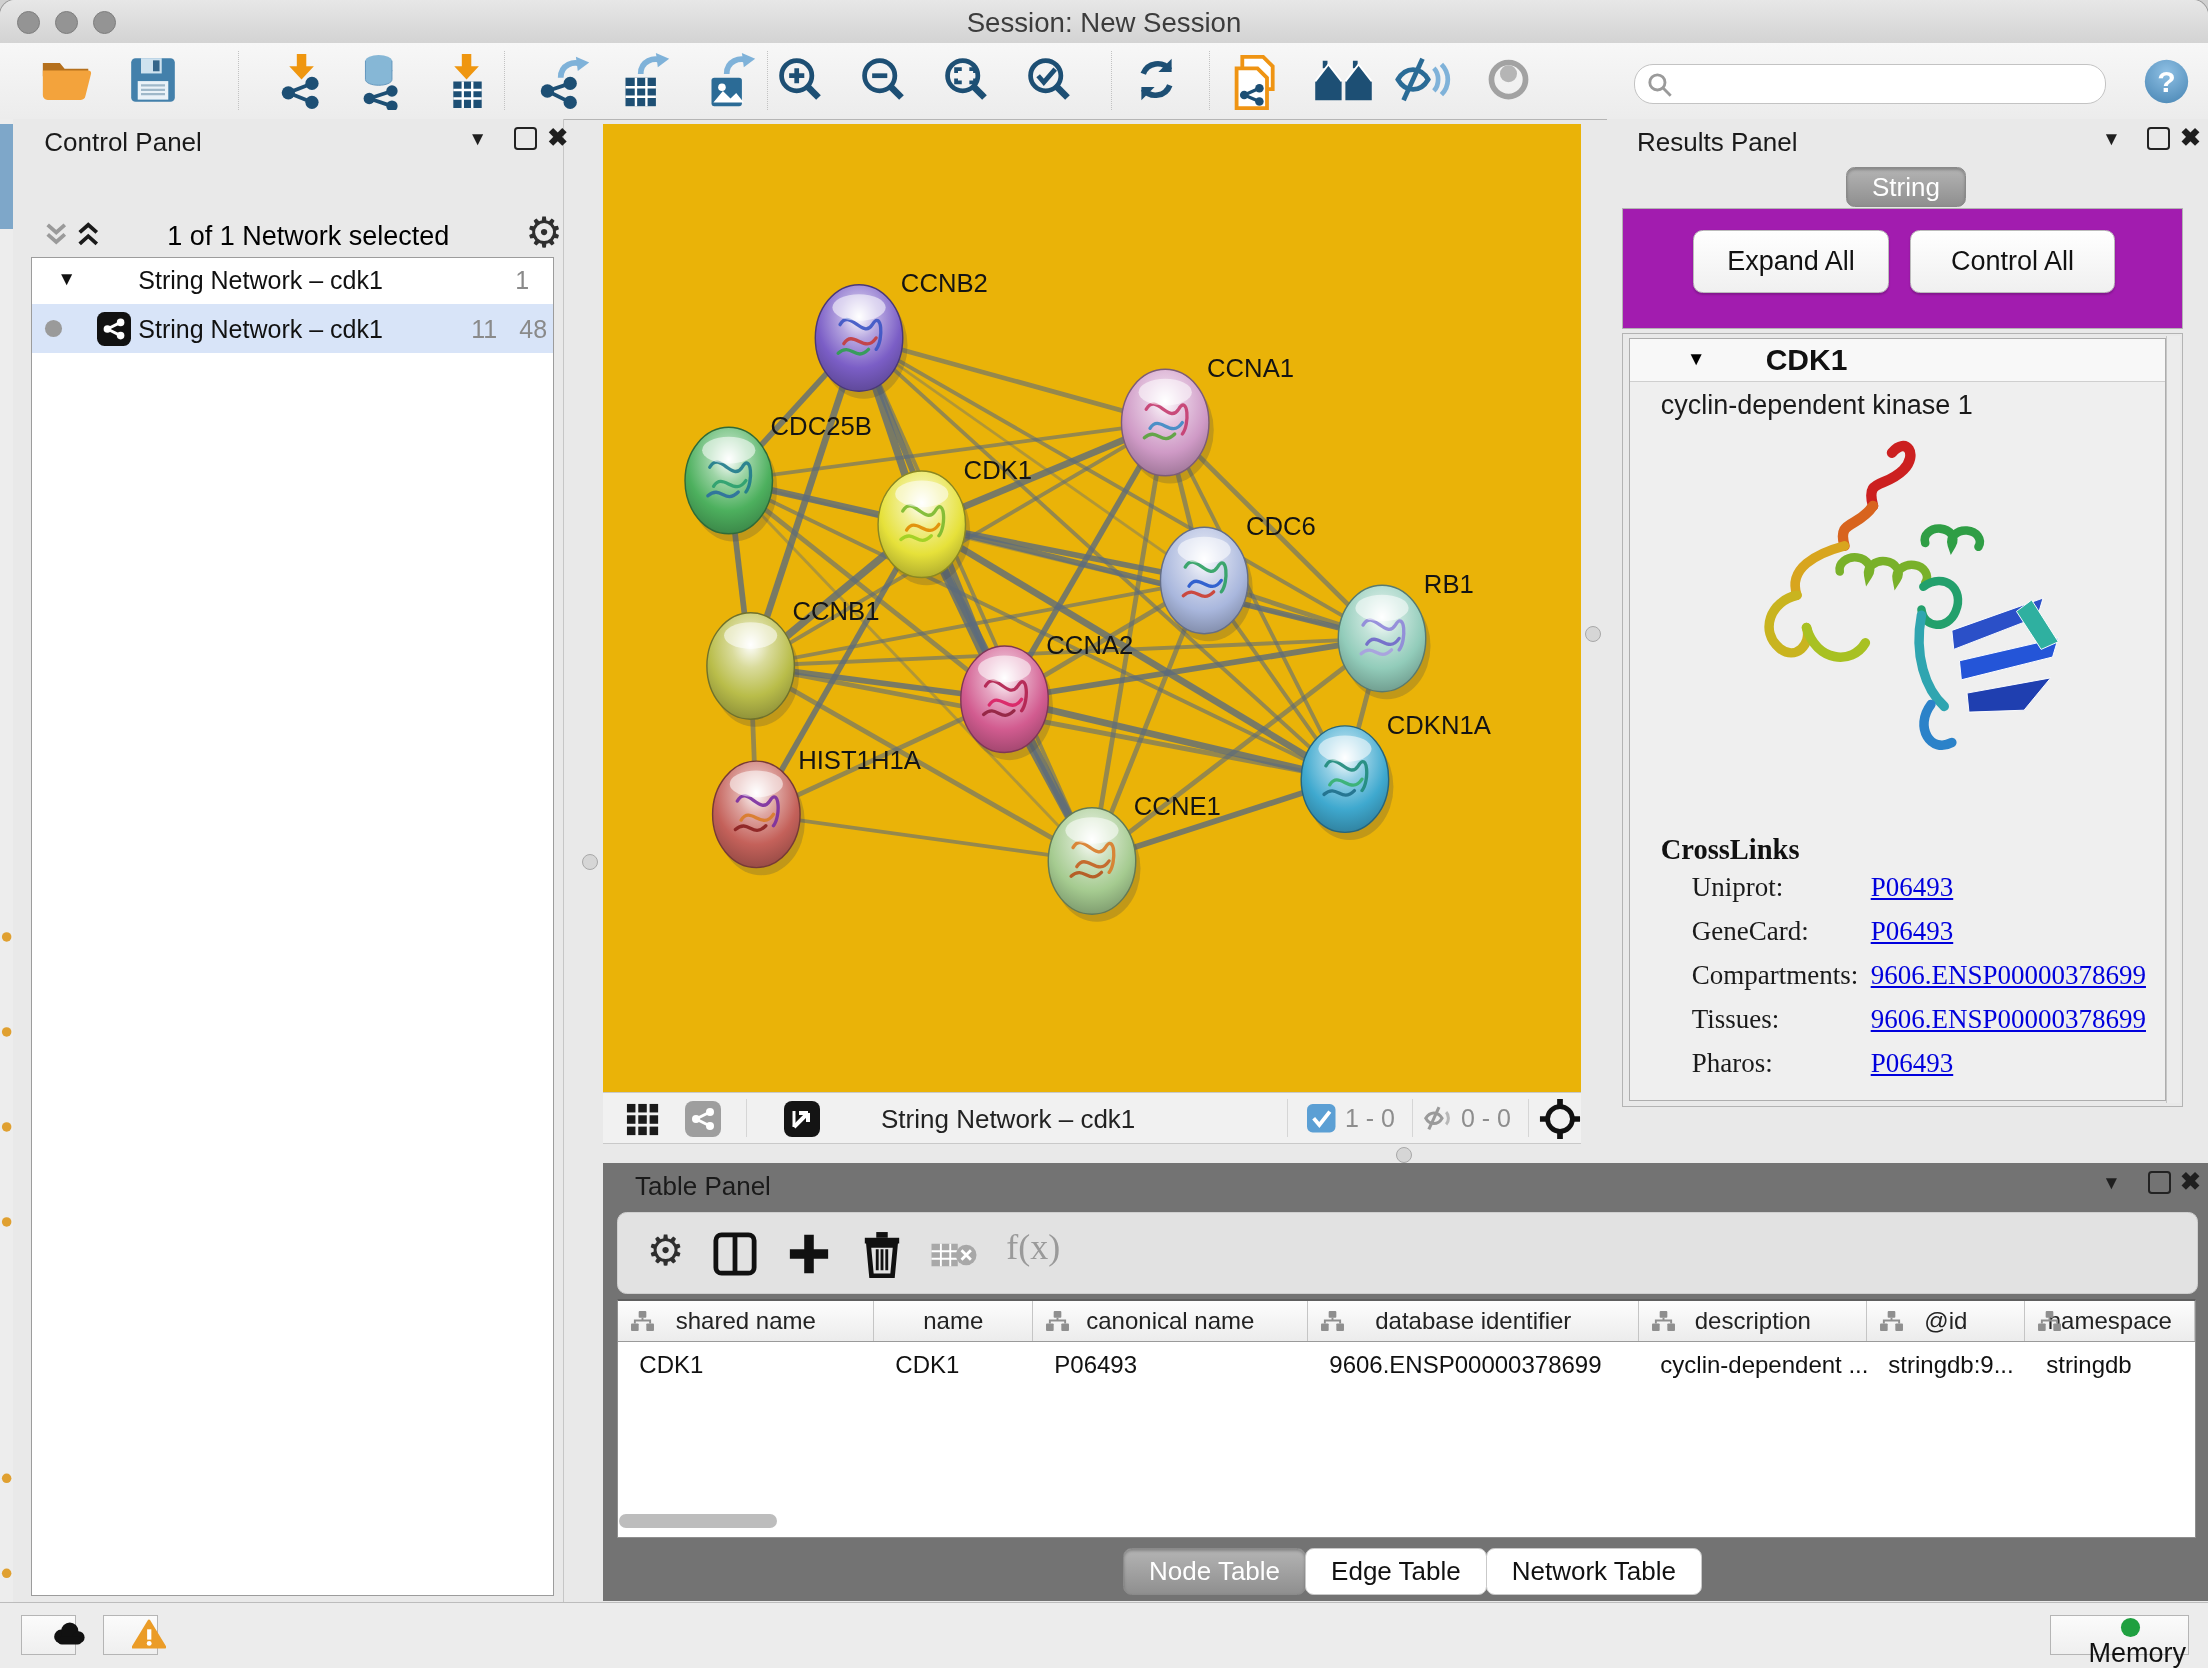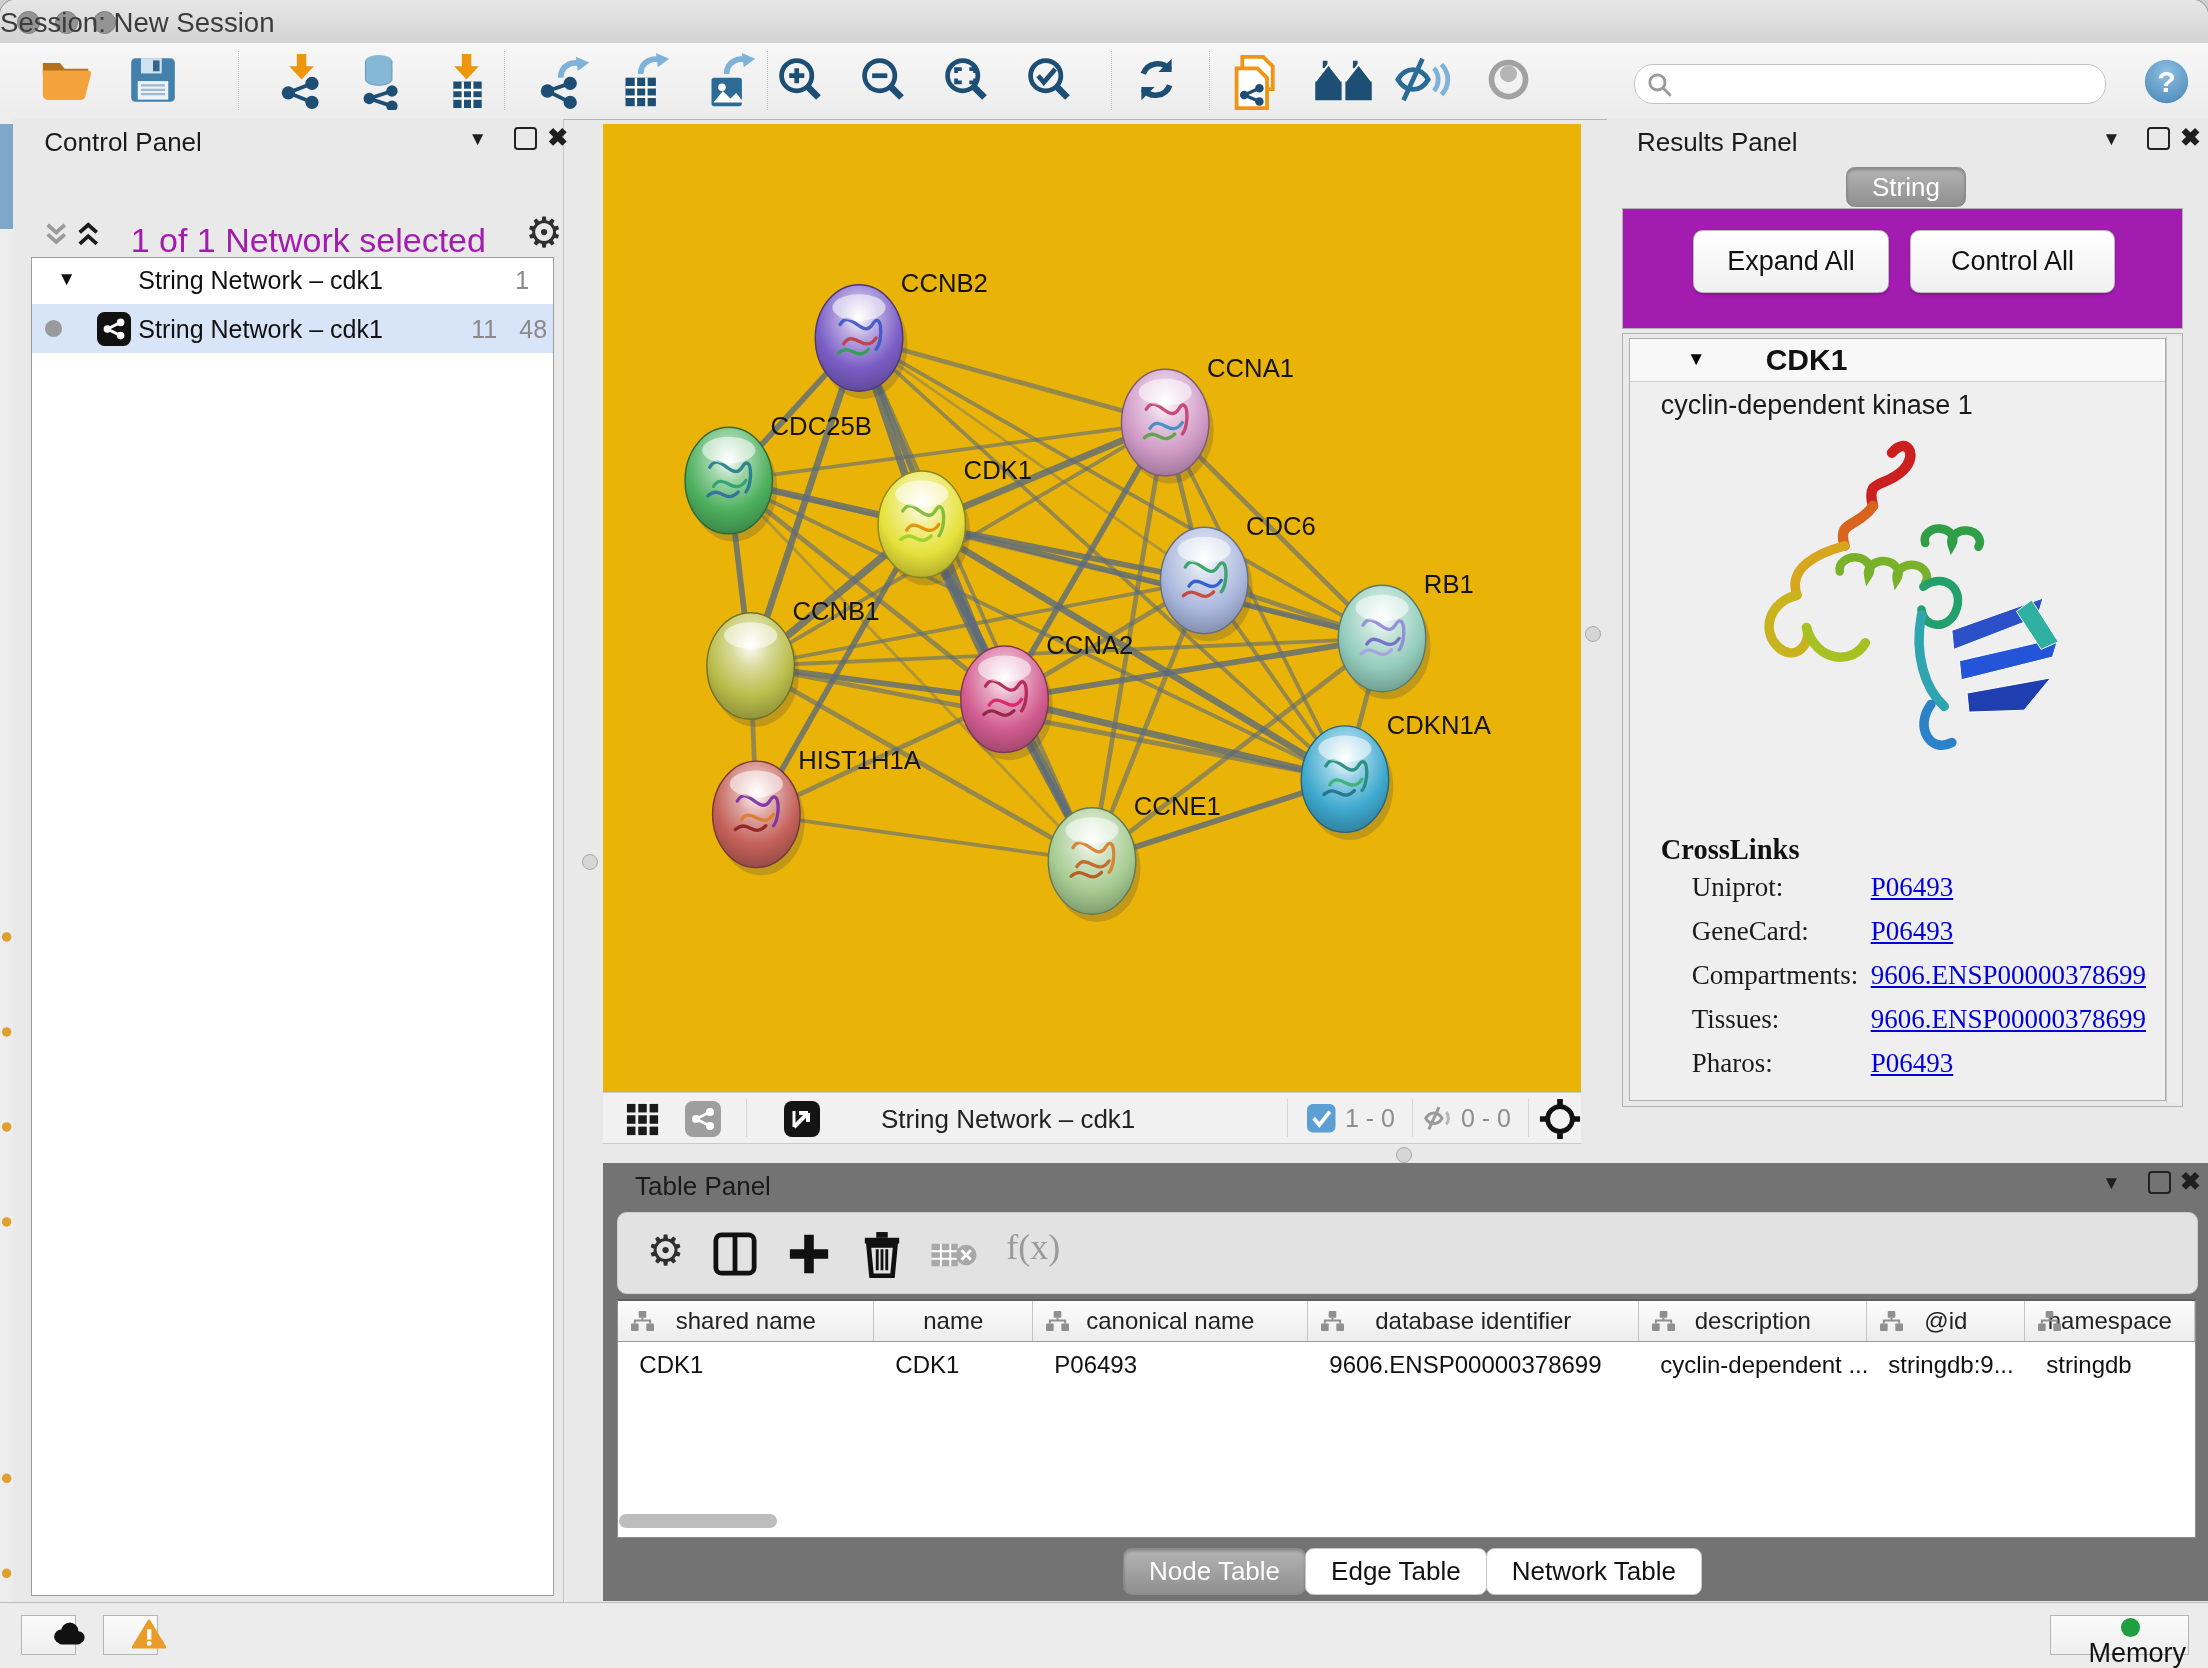--- a/index.html
+++ b/index.html
@@ -3,21 +3,21 @@
 <meta charset="utf-8">
 <style>
   html,body{margin:0;padding:0;background:#d0d0d0;font-family:"Liberation Sans",sans-serif;}
   #app{position:relative;width:2208px;height:1668px;background:#e9e9e9;border-radius:15px 15px 0 0;
        overflow:hidden;box-shadow:0 0 0 1px #9a9a9a;}
   
   .titlebar{position:absolute;left:0;top:0;width:100%;height:43px;
     background:linear-gradient(#e7e7e7,#d3d3d3);border-bottom:1px solid #adadad;border-radius:15px 15px 0 0;}
   .traffic{position:absolute;left:17px;top:10.5px;display:flex;gap:15px;}
   .tl{width:21px;height:21px;border-radius:50%;background:#949494;border:1px solid #7e7e7e;display:inline-block;}
-  .wintitle{position:absolute;left:0;right:0;top:6.7px;text-align:left;font-size:27.6px;color:#3c3c3c;}
+  .wintitle{position:absolute;left:0;right:0;top:6.7px;text-align:center;font-size:27.6px;color:#3c3c3c;}
   
   .toolbar{position:absolute;left:0;top:43px;width:100%;height:76px;
     background:linear-gradient(#f7f7f7,#ececec);border-bottom:1.9px solid #b5b5b5;}
   .tbtn{position:absolute;top:9.5px;width:57px;height:57px;background:none;border:none;padding:0;cursor:pointer;}
   .tsep{position:absolute;top:7.6px;width:0;height:59px;border-left:1.9px dotted #c2c2c2;}
   .searchbox{position:absolute;left:1634px;top:21px;width:470px;height:38px;background:#fff;
     border:1.9px solid #c3c3c3;border-radius:19px;}
   .searchbox input{position:absolute;left:46px;top:1.9px;width:409px;height:30px;border:none;outline:none;font-size:25px;background:transparent;}
   .mag{position:absolute;left:11.4px;top:5.7px;}
   
@@ -260,21 +260,21 @@
     <span class="wbtn" style="left:455px;top:9.5px;font-size:19px">▼</span>
     <span class="wbtn sq" style="left:501px;top:7.6px"></span>
     <span class="wbtn" style="left:534px;top:5.7px;font-size:25px;font-weight:bold">✖</span>
 
     <svg style="position:absolute;left:28.5px;top:102px" width="28.5" height="28.5" viewBox="0 0 30 30">
         <path d="M6 4l9 8 9-8M6 14l9 8 9-8" stroke="#9a9a9a" stroke-width="4" fill="none"></path>
       </svg>
     <svg style="position:absolute;left:61px;top:102px" width="28.5" height="28.5" viewBox="0 0 30 30">
         <path d="M6 12l9-8 9 8M6 24l9-8 9 8" stroke="#1a1a1a" stroke-width="4" fill="none"></path>
       </svg>
-    <div style="position:absolute;left:105px;top:102px;width:380px;text-align:center;font-size:34px;color:#a21caf">1 of 1 Network selected</div>
+    <div style="position:absolute;left:105px;top:102px;width:380px;text-align:center;font-size:27px;color:#000000">1 of 1 Network selected</div>
     <span class="gearchar" style="position:absolute;left:512px;top:93px">⚙</span>
 
     <div class="treebox">
       <div class="trow">
         <span style="position:absolute;left:25px;top:9.5px;font-size:19px">▼</span>
         <span style="position:absolute;left:106px;top:7.6px">String Network – cdk1</span>
         <span class="tcount" style="left:483px;top:7.6px">1</span>
       </div>
       <div class="trow sel" style="height:49px">
         <svg style="position:absolute;left:11.4px;top:15px" width="19" height="19" viewBox="0 0 20 20">

